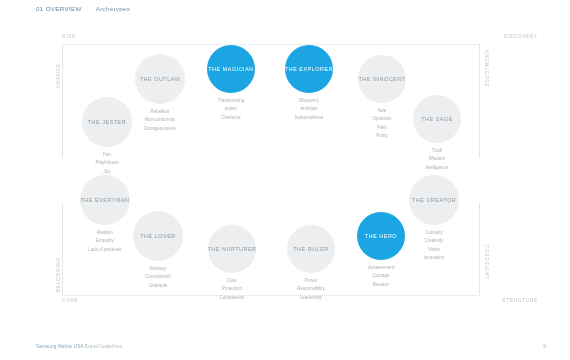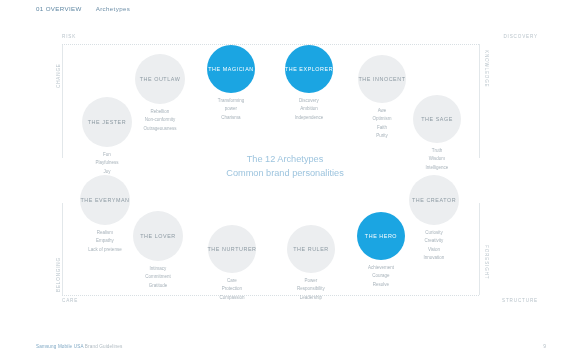--- a/index.html
+++ b/index.html
@@ -295,23 +295,19 @@
         </div>
         <div class="traits" style="left: -15px; top: 54px; width: 80px;">
           <div>Curiosity</div>
           <div>Creativity</div>
           <div>Vision</div>
           <div>Innovation</div>
         </div>
       </div>
     </div>
 
-  <div id="center-caption">
-    <div>The 12 Archetypes</div>
-    <div>Common brand personalities</div>
-  </div>
 </div>
 
 <div id="footer">
   <span class="brand">Samsung Mobile USA</span>
   <span>Brand Guidelines</span>
 </div>
 <div id="page-num">9</div>
 
 </body></html>

